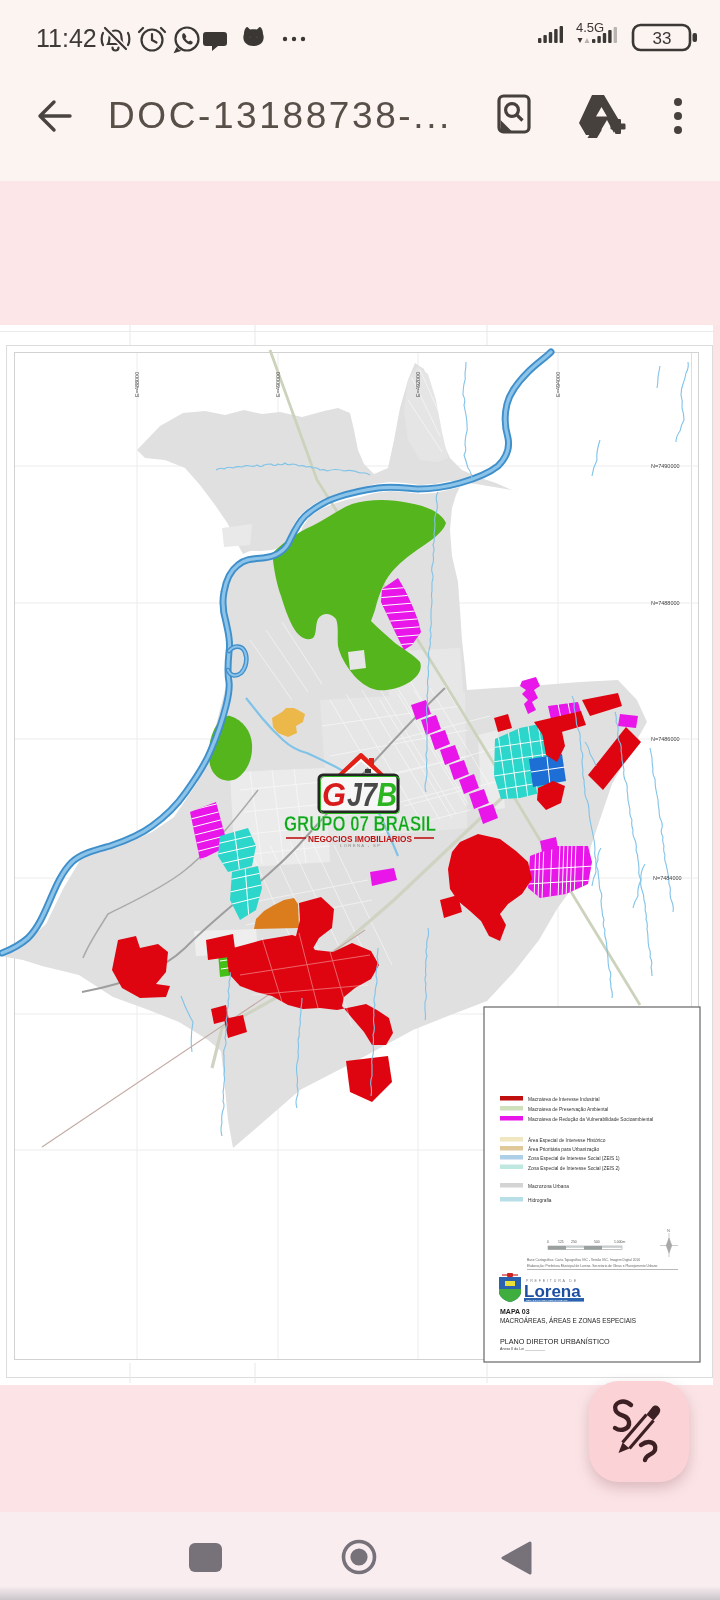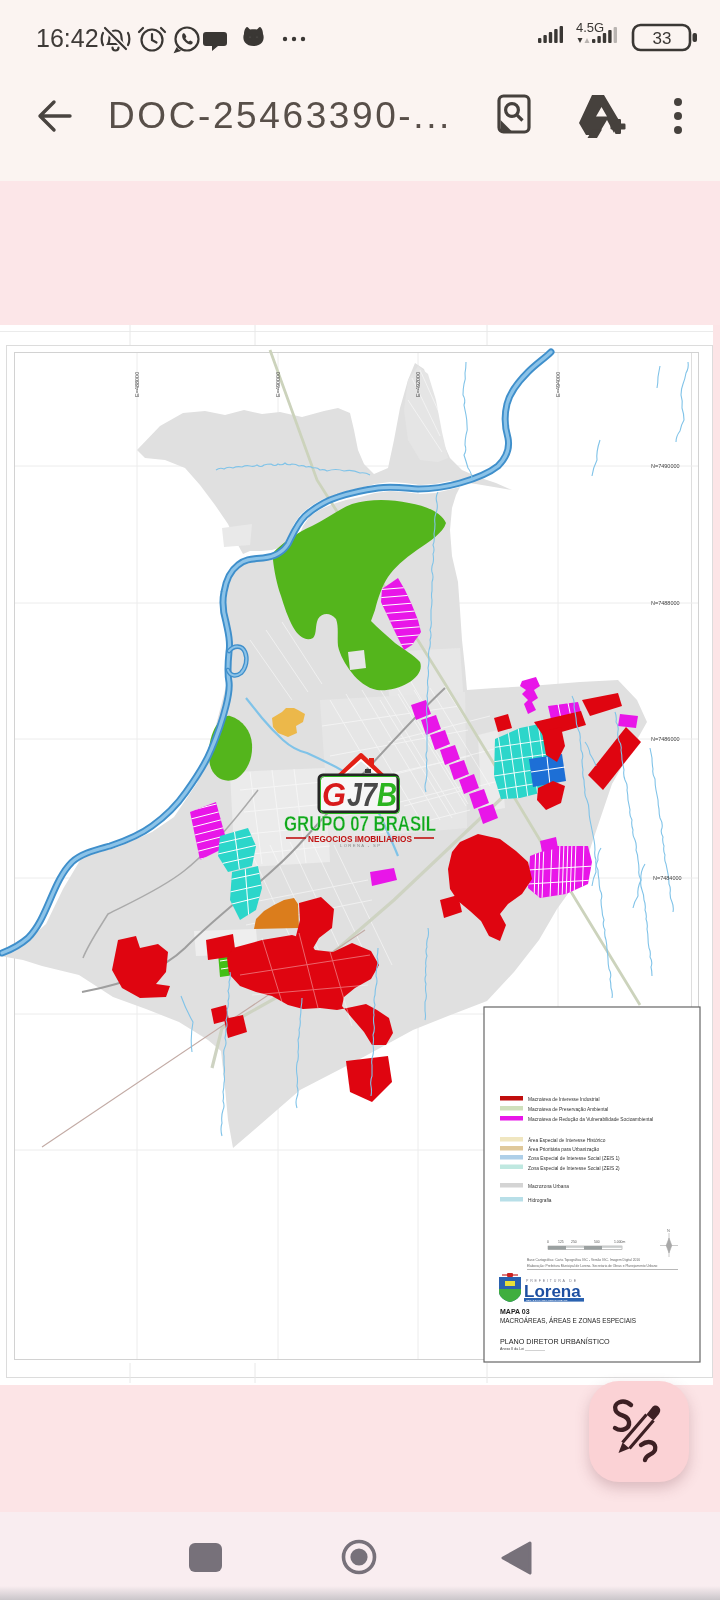--- a/index.html
+++ b/index.html
@@ -4,21 +4,21 @@
 <style>
   html,body{margin:0;padding:0;width:720px;height:1600px;overflow:hidden;
     font-family:"Liberation Sans",sans-serif;background:#ffffff;}
   .abs{position:absolute;}
 </style>
 </head>
 <body>
 
 <div class="abs" style="left:0;top:0;width:720px;height:181px;background:#fbf4f1;"></div>
 
-<div class="abs" style="left:36px;top:24px;font-size:25px;color:#3e3a37;">16:42</div>
+<div class="abs" style="left:36px;top:24px;font-size:25px;color:#3e3a37;">11:42</div>
 
 <svg class="abs" style="left:98px;top:22px;" width="225" height="34" viewBox="0 0 225 34">
   <g fill="none" stroke="#3a3734" stroke-width="2.2" stroke-linecap="round">
 
     <g>
       <path d="M10,22 c1,-1.5 1.5,-3 1.5,-6.5 c0,-4.5 2.6,-7 6,-7 c3.4,0 6,2.5 6,7 c0,3.5 0.5,5 1.5,6.5 Z" fill="none"></path>
       <path d="M14.5,25.5 a3,3 0 0 0 6,0"></path>
       <path d="M5,11 c-1.8,3 -1.8,9 0,12 M30,11 c1.8,3 1.8,9 0,12"></path>
       <path d="M6,5 L29,28" stroke="#fbf4f1" stroke-width="5.5"></path>
       <path d="M7,6 L28,27"></path>
@@ -75,21 +75,21 @@
     <rect x="103" y="9" width="57" height="25" rx="7.5" fill="none" stroke="#3a3734" stroke-width="2.6"></rect>
     <rect x="162.5" y="17" width="4.5" height="9" rx="2"></rect>
     <text x="132" y="28" font-size="17" text-anchor="middle" fill="#3a3734">33</text>
   </g>
 </svg>
 
 <svg class="abs" style="left:32px;top:96px;" width="44" height="40" viewBox="0 0 44 40">
   <path d="M38,20 H8 M22,6 L8,20 L22,34" fill="none" stroke="#494440" stroke-width="3.4" stroke-linecap="round" stroke-linejoin="round"></path>
 </svg>
 
-<div class="abs" style="left:108px;top:95px;font-size:37px;color:#584f49;letter-spacing:2.6px;">DOC-25463390-...</div>
+<div class="abs" style="left:108px;top:95px;font-size:37px;color:#584f49;letter-spacing:2.6px;">DOC-13188738-...</div>
 
 <svg class="abs" style="left:492px;top:92px;" width="44" height="44" viewBox="0 0 44 44">
   <g fill="none" stroke="#46413d" stroke-width="3.2" stroke-linejoin="round">
     <rect x="7" y="4" width="30" height="36" rx="4.5"></rect>
     <circle cx="20" cy="18" r="6.4"></circle>
     <path d="M24.8,22.8 l5.7,5.7"></path>
     <path d="M8.5,28 L19.5,39 L11,39 c-1.6,0 -2.5,-1.4 -2.5,-2.6 Z" fill="#46413d" stroke="none"></path>
   </g>
 </svg>
 

